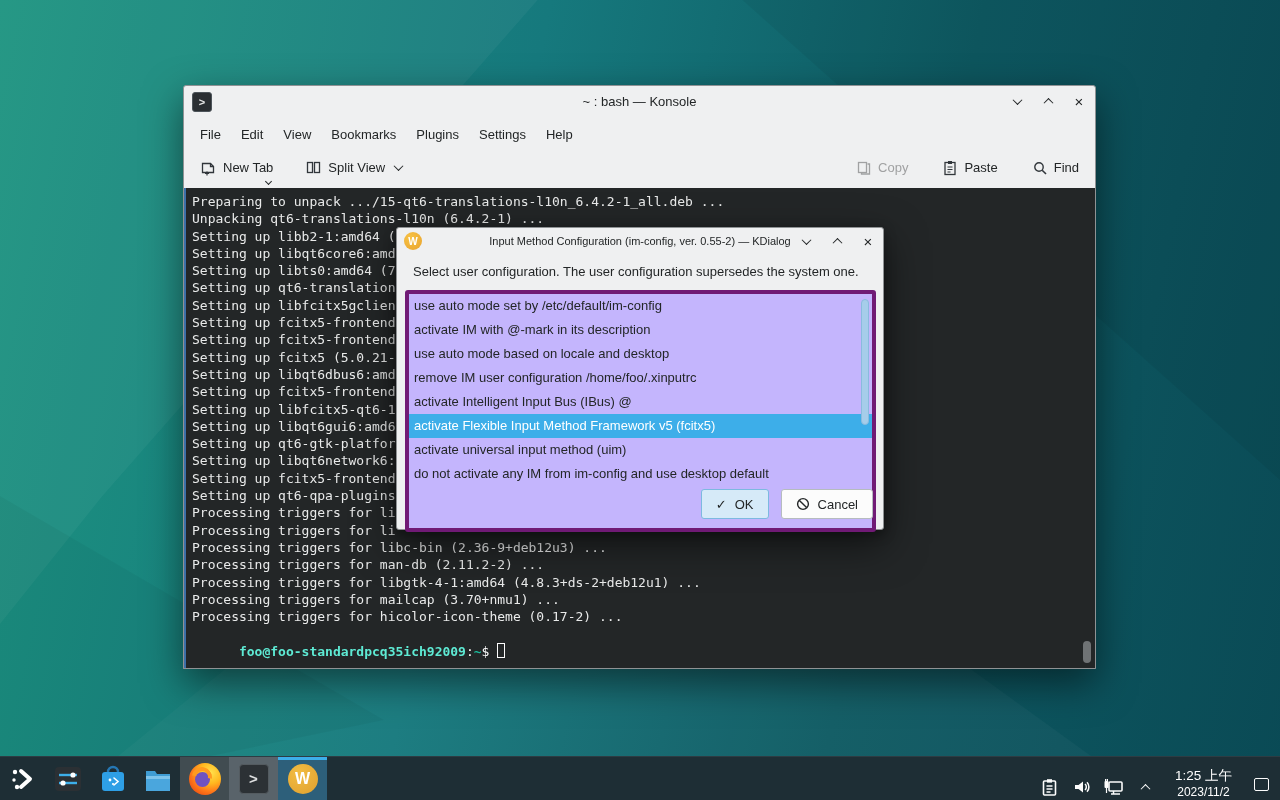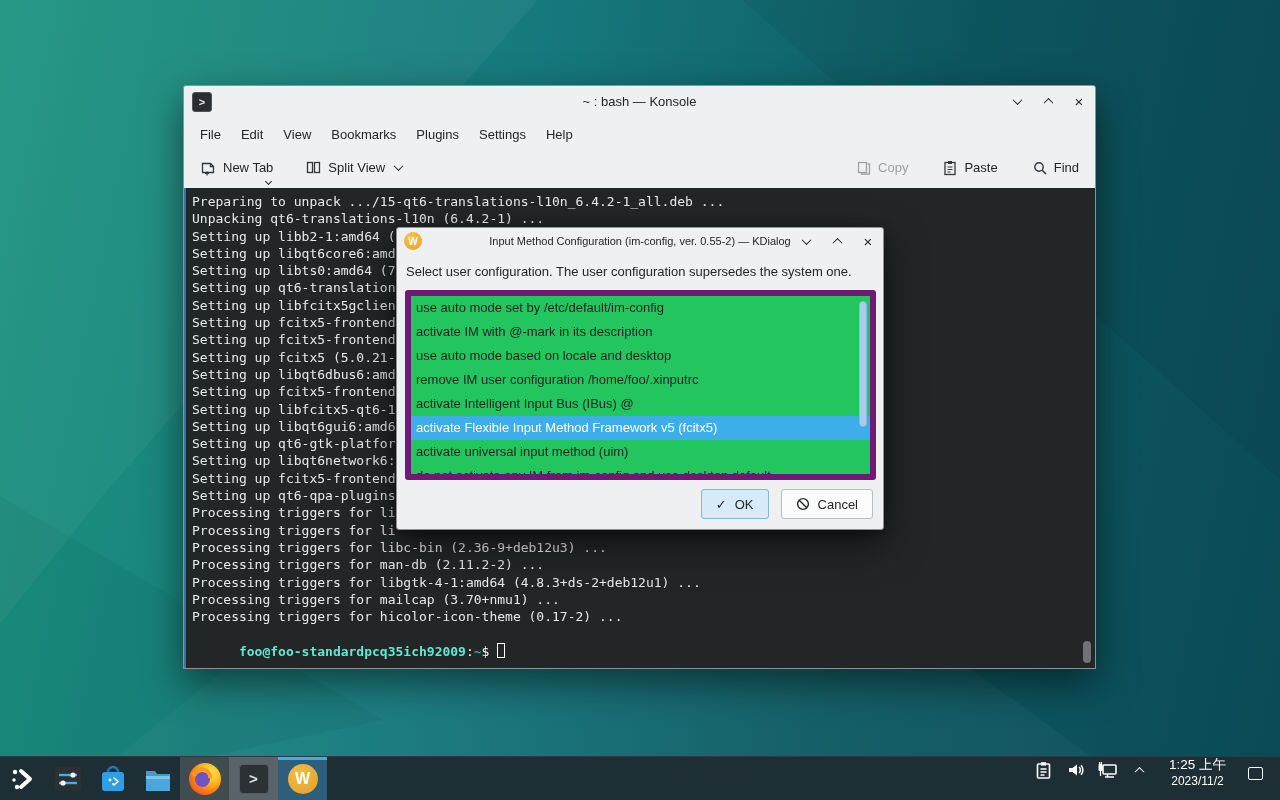--- a/index.html
+++ b/index.html
@@ -67,24 +67,24 @@
   .kdialog {
     position:absolute; left:396px; top:227px; width:488px; height:303px;
     background:#eff0f1; border:1px solid #8f9294; border-radius:3px;
     box-shadow:0 14px 40px rgba(0,0,0,0.55), 0 4px 12px rgba(0,0,0,0.35);
     font-size:13px; color:#232627;
   }
   .d-titlebar { height:26px; display:flex; align-items:center; padding:0 7px; position:relative; }
   .d-title { position:absolute; left:0; right:0; text-align:center; font-size:11px; }
   .w-circle { width:18px; height:18px; border-radius:50%; background:radial-gradient(circle at 35% 30%, #f7c245, #e8a32e);
     color:#fff; font-weight:bold; font-size:10px; display:flex; align-items:center; justify-content:center; z-index:1; }
-  .d-label { padding:10px 8px 8px 9px; font-size:13px; }
+  .d-label { padding:10px 8px 8px 9px; font-size:13px;margin-left:7px; }
   .im-list {
-    position:absolute; left:8px; top:62px; width:471px; height:190px;
-    background:#22c55e; border:6px solid #701a75; border-radius:3px; overflow:hidden;
+    position:absolute; left:8px; top:62px; width:471px; height:242px;
+    background:#c4b5fd; border:4px solid #701a75; border-radius:3px; overflow:hidden;
   }
   .im-row { height:24px; line-height:24px; padding-left:5px; font-size:13px; white-space:nowrap; }
   .im-row.selected { background:#3daee9; color:#fff; }
   .im-scrollthumb { position:absolute; top:5px; right:3px; width:8px; height:126px;
     background:#a6cdea; border:1px solid #8abbde; border-radius:4px; }
   .d-buttons { position:absolute; right:10px; bottom:10px; display:flex; gap:12px; }
   .dbtn { height:30px; display:flex; align-items:center; gap:8px; padding:0 14px;
     border-radius:3px; font-size:13px; color:#232627; background:#fcfcfc; border:1px solid #b6bcbf; }
   .dbtn.primary { background:#d6eaf8; border:1px solid #7db9e0; }
   .dbtn svg { display:block; }
@@ -99,21 +99,21 @@
   .task { width:49px; position:relative; }
   .task.firefox-task { background:#414c51; }
   .task.konsole-task { background:#59636a; }
   .task.active-task { background:#2d5f7a; }
   .task.active-task::before { content:""; position:absolute; top:0; left:0; right:0; height:3px; background:#3daee9; }
   .task-icon-wrap { position:absolute; inset:0; display:flex; align-items:center; justify-content:center; }
   .konsole-tile { width:30px; height:30px; background:#2c3135; border:1px solid #545b60; border-radius:4px;
     color:#dfe0e1; display:flex; align-items:center; justify-content:center; font-size:15px; font-weight:bold; }
   .w-tile { width:30px; height:30px; border-radius:50%; background:radial-gradient(circle at 35% 30%, #f2bc42, #e0a02f);
     color:#fff; font-weight:bold; font-size:16px; display:flex; align-items:center; justify-content:center; }
-  .tray { margin-left:auto; display:flex; align-items:flex-start; gap:6px; padding-right:8px; }
+  .tray { margin-left:auto; display:flex; align-items:flex-end; gap:6px; padding-right:2px; }
   .tray-icon { width:26px; height:26px; display:flex; align-items:center; justify-content:center; color:#fcfcfc; }
   .clock { color:#fff; text-align:center; line-height:1.25; padding:0 10px; }
   .clock .time { font-size:13.5px; }
   .clock .date { font-size:12px; }
   .show-desktop { width:26px; height:32px; display:flex; align-items:center; justify-content:center; margin-right:4px; }
   .show-desktop .rect { width:15px; height:13px; border:1.6px solid #fcfcfc; border-radius:2px; }
 
   .fx-icon { width:32px; height:32px; border-radius:50%;
     background:radial-gradient(circle at 68% 30%, #ffe14d 0%, #ffb81f 35%, #ff7a1a 60%, #e3350d 100%);
     position:relative; overflow:hidden; }

